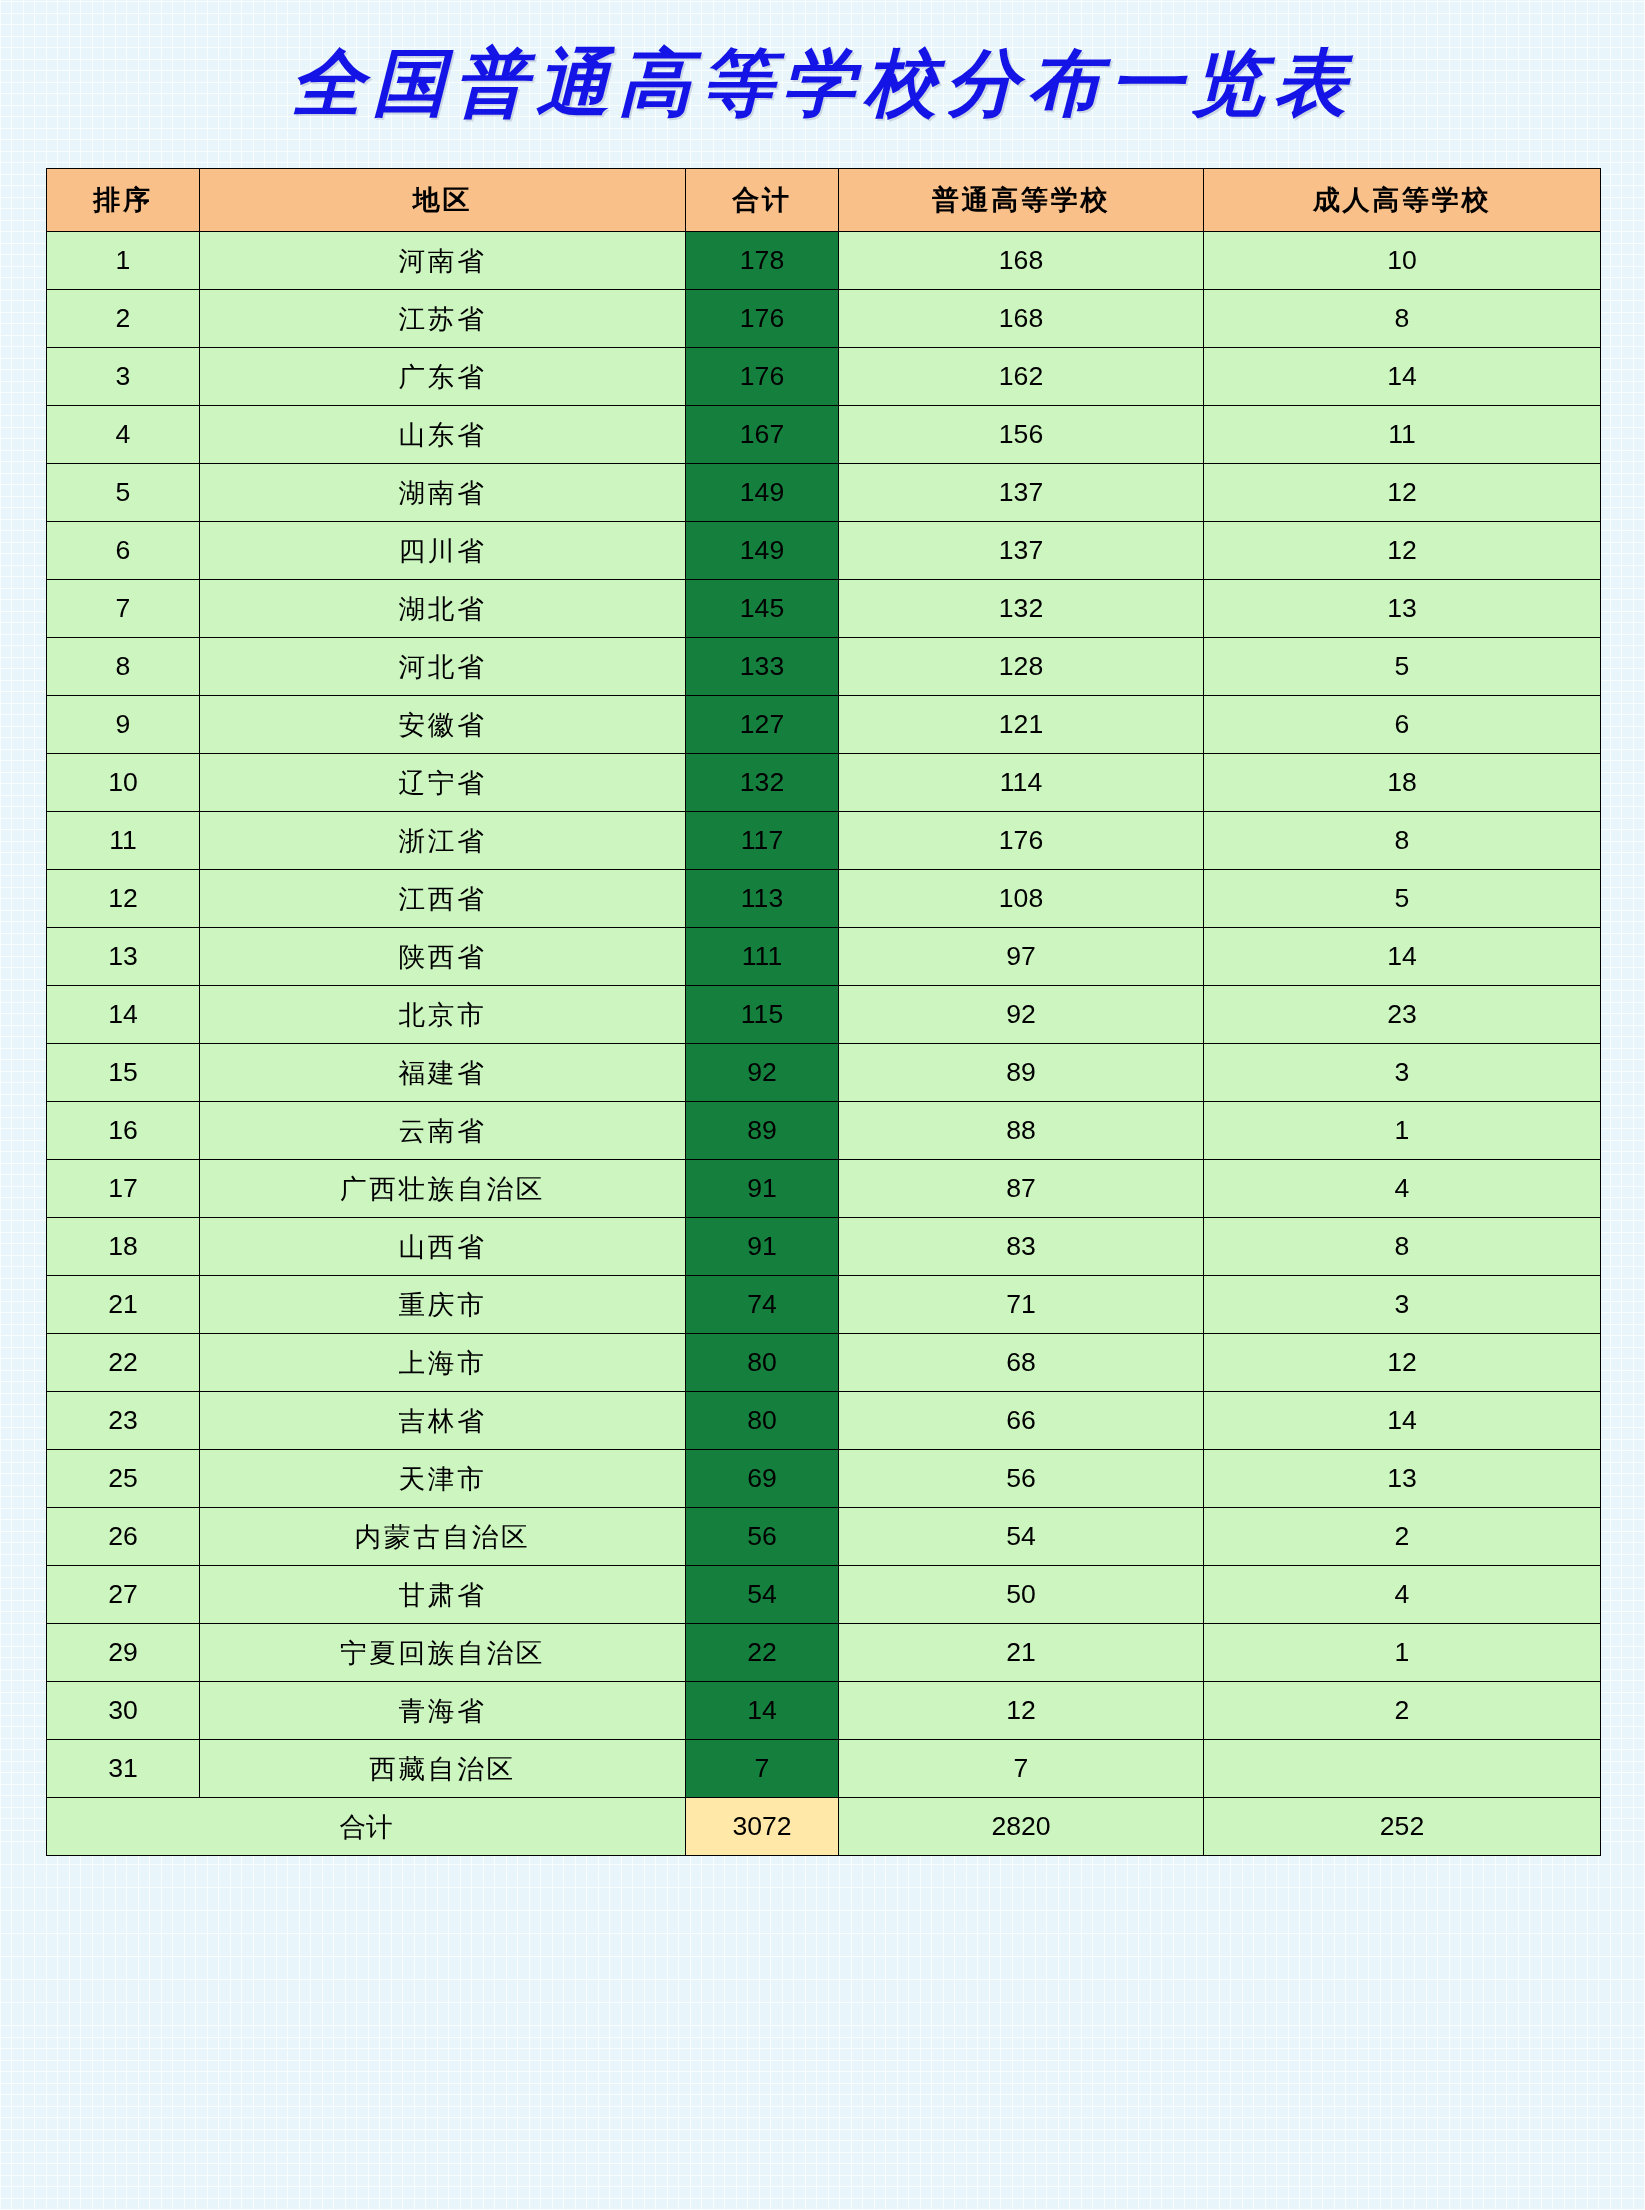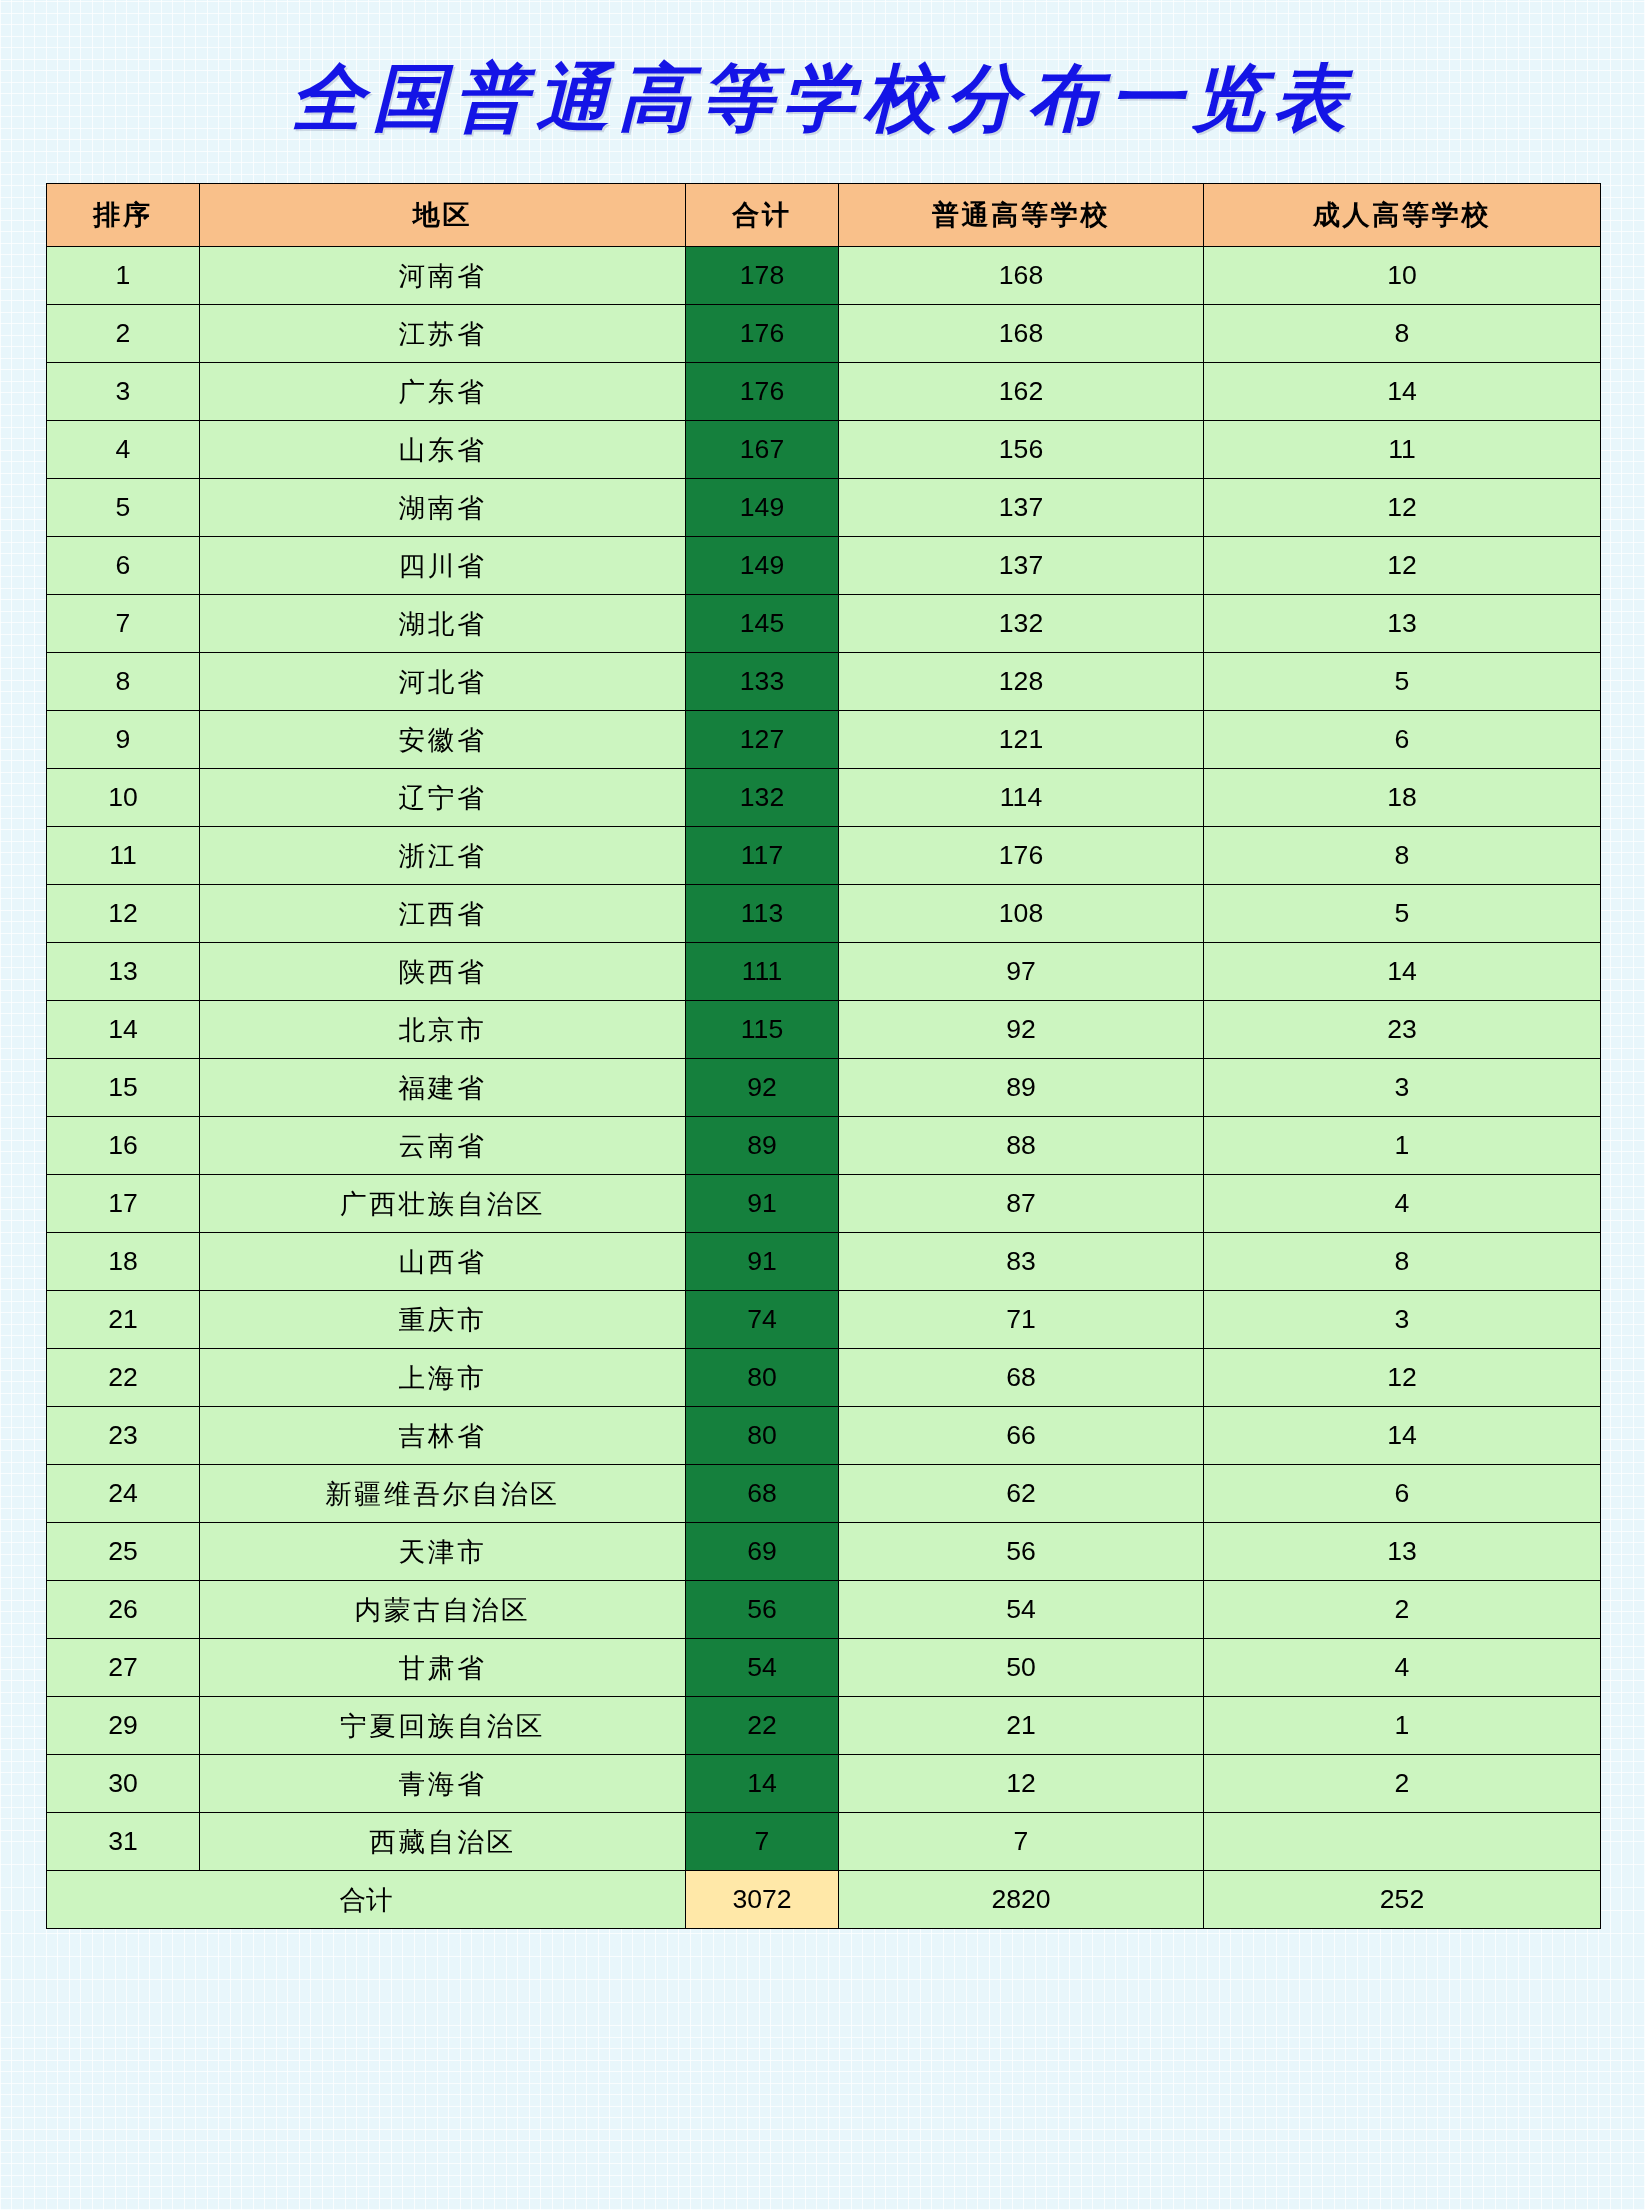--- a/index.html
+++ b/index.html
@@ -30,21 +30,21 @@
     box-sizing: border-box;
     padding: 0 46px;
   }
   .title {
     text-align: center;
     color: #1414e6;
     font-family: Liberation Serif, serif;
     font-weight: bold;
     font-size: 73px;
     letter-spacing: 8.9px;
-    padding-top: 50px;
+    padding-top: 35px;
     padding-bottom: 34px;
     text-shadow: 1.8px 1.8px 0 rgba(0,0,60,0.12);
     font-style: italic;
   }
   table.data {
     border-collapse: collapse;
     width: 1553px;
     margin: 0 auto;
     table-layout: fixed;
     background: #ffffff;
@@ -256,27 +256,20 @@
           <td>12</td>
         </tr>
         <tr>
           <td>23</td>
           <td class="region">吉林省</td>
           <td class="total-col">80</td>
           <td>66</td>
           <td>14</td>
         </tr>
         <tr>
-          <td>24</td>
-          <td class="region">新疆维吾尔自治区</td>
-          <td class="total-col">68</td>
-          <td>62</td>
-          <td>6</td>
-        </tr>
-        <tr>
           <td>25</td>
           <td class="region">天津市</td>
           <td class="total-col">69</td>
           <td>56</td>
           <td>13</td>
         </tr>
         <tr>
           <td>26</td>
           <td class="region">内蒙古自治区</td>
           <td class="total-col">56</td>

